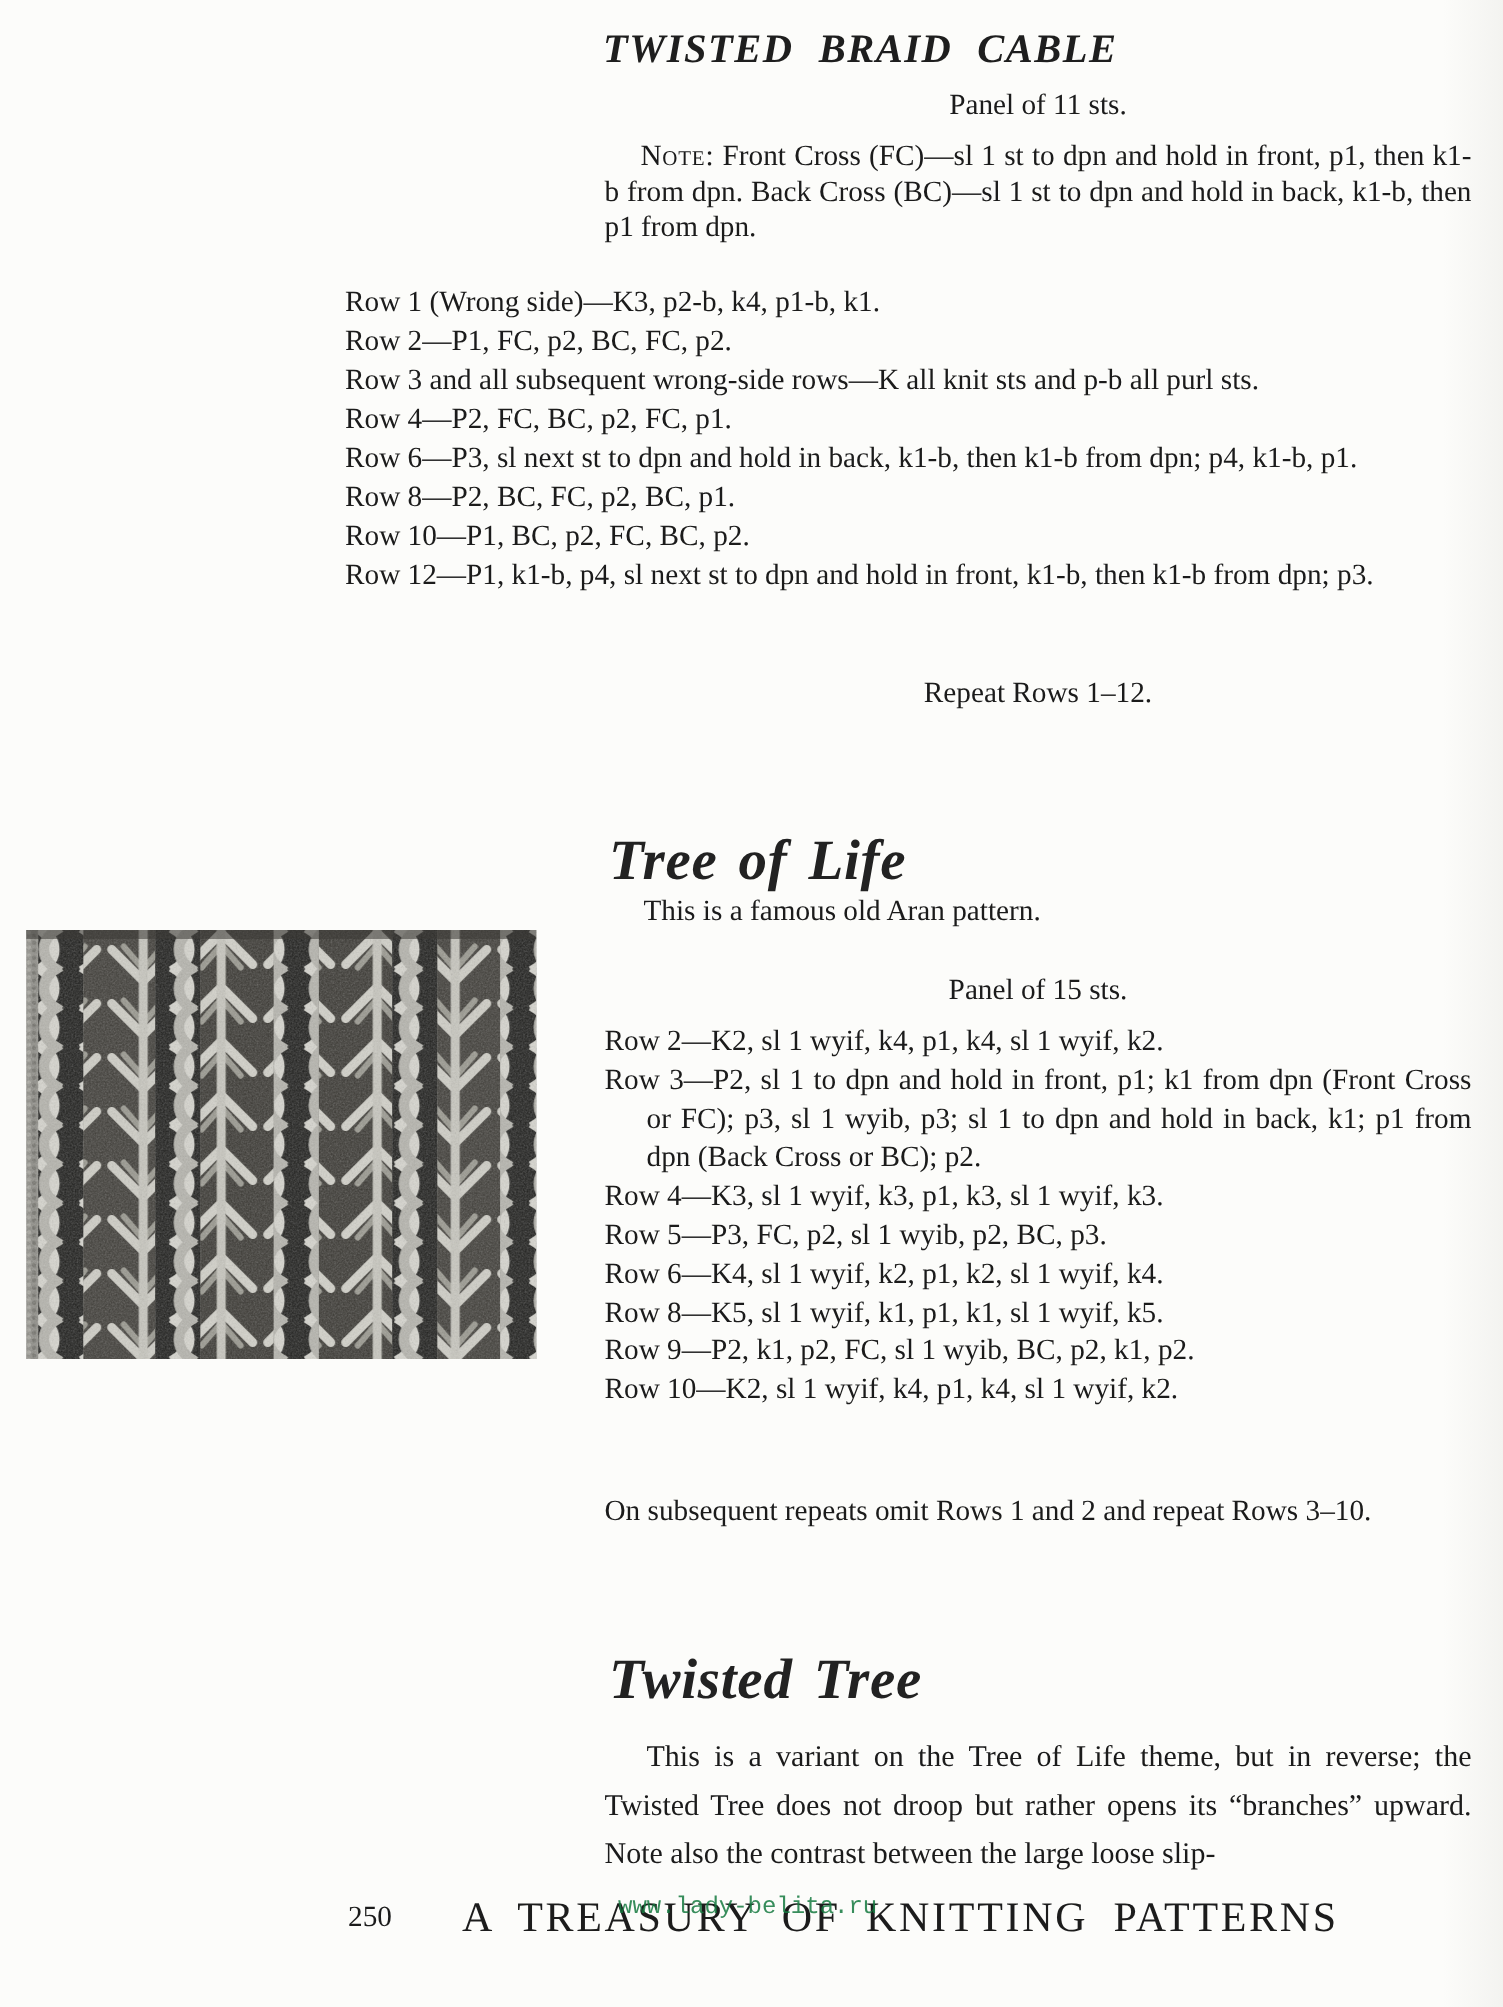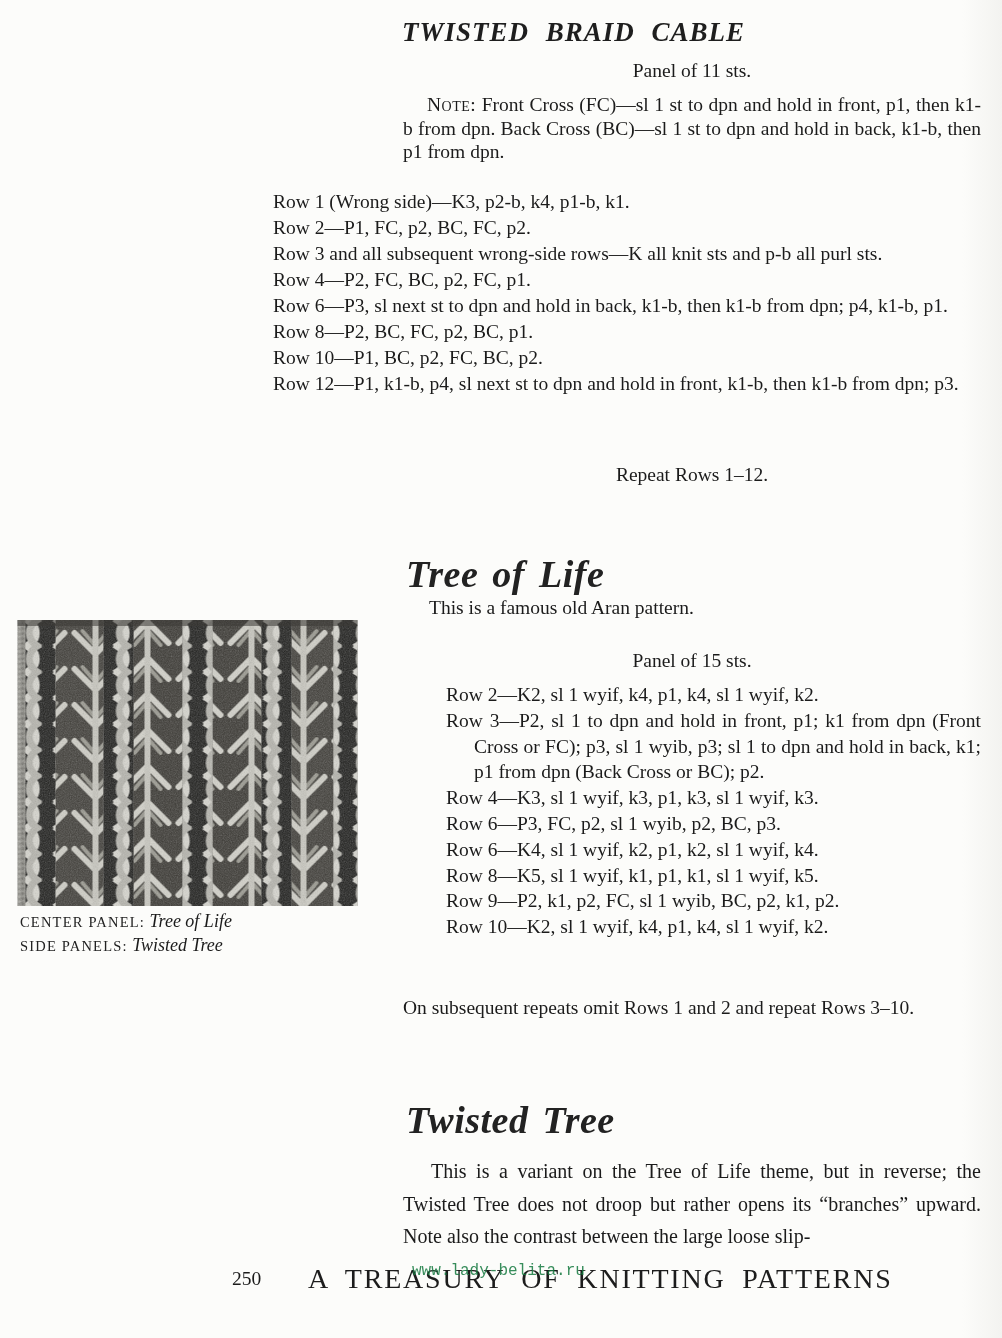--- a/index.html
+++ b/index.html
@@ -31,30 +31,29 @@
     left:403px;top:93px;width:578px;
     font-size:19.5px;line-height:23.6px;
     text-align:justify;text-indent:24px;
   }
   .sc{font-variant:small-caps;letter-spacing:0.5px;}
 
   .rows{font-size:19.5px;}
   .rows p{
     padding-left:28px;text-indent:-28px;
     text-align:justify;
-    margin-left:43px;
   }
   .rows-braid{left:230px;top:189px;width:752px;}
   .rows-braid p{line-height:26px;}
   .rows-tree{left:403px;top:682px;width:578px;}
   .rows-tree p{line-height:25.8px;}
 
   .repeat-line{
     left:403px;top:451px;width:578px;
-    text-align:center;font-size:19.5px;line-height:24px;margin-top:12px;
+    text-align:center;font-size:19.5px;line-height:24px;
   }
   .section-title{
     font-size:38px;line-height:46px;
     font-style:italic;font-weight:bold;
     letter-spacing:0.5px;word-spacing:4px;
     color:#222;
   }
   .title-tree{left:406px;top:551px;}
   .title-twisted{left:406px;top:1097px;}
   .intro-line{
@@ -122,21 +121,21 @@
   <h2 class="abs section-title title-tree">Tree of Life</h2>
 
   <p class="abs intro-line">This is a famous old Aran pattern.</p>
 
   <p class="abs panel-line" style="top:649px">Panel of 15 sts.</p>
 
   <div class="abs rows rows-tree">
       <p>Row 2—K2, sl 1 wyif, k4, p1, k4, sl 1 wyif, k2.</p>
       <p>Row 3—P2, sl 1 to dpn and hold in front, p1; k1 from dpn (Front Cross or FC); p3, sl 1 wyib, p3; sl 1 to dpn and hold in back, k1; p1 from dpn (Back Cross or BC); p2.</p>
       <p>Row 4—K3, sl 1 wyif, k3, p1, k3, sl 1 wyif, k3.</p>
-      <p>Row 6—P3, FC, p2, sl 1 wyib, p2, BC, p3.</p>
+      <p>Row 5—P3, FC, p2, sl 1 wyib, p2, BC, p3.</p>
       <p>Row 6—K4, sl 1 wyif, k2, p1, k2, sl 1 wyif, k4.</p>
       <p>Row 8—K5, sl 1 wyif, k1, p1, k1, sl 1 wyif, k5.</p>
       <p>Row 9—P2, k1, p2, FC, sl 1 wyib, BC, p2, k1, p2.</p>
       <p>Row 10—K2, sl 1 wyif, k4, p1, k4, sl 1 wyif, k2.</p>
     </div>
 
   <p class="abs footnote-line">On subsequent repeats omit Rows 1 and 2 and repeat Rows 3–10.</p>
 
   <div class="abs photo">
     <svg viewBox="0 0 340 286" width="341" height="286" xmlns="http://www.w3.org/2000/svg">
@@ -176,24 +175,20 @@
       <rect x="8" y="0" width="30" height="286" fill="url(#rope)"></rect>
       <rect x="86" y="0" width="30" height="286" fill="url(#rope)"></rect>
       <rect x="165" y="0" width="30" height="286" fill="url(#rope)"></rect>
       <rect x="244" y="0" width="30" height="286" fill="url(#rope)"></rect>
       <rect x="316" y="0" width="24" height="286" fill="url(#rope)"></rect>
       <rect width="340" height="286" filter="url(#grain)" opacity="0.32"></rect>
       <rect width="340" height="6" fill="#3c3b37" opacity="0.55"></rect>
     </svg>
   </div>
 
-  <div class="abs caption">
-    <div><span class="label">CENTER PANEL:</span> <span class="value">Tree of Life</span></div>
-    <div><span class="label">SIDE PANELS:</span> <span class="value">Twisted Tree</span></div>
-  </div>
 
   <h2 class="abs section-title title-twisted">Twisted Tree</h2>
 
   <p class="abs body-para">This is a variant on the Tree of Life theme, but in reverse; the Twisted Tree does not droop but rather opens its “branches” upward. Note also the contrast between the large loose slip-</p>
 
   <p class="abs page-number">250</p>
   <p class="abs footer-title">A TREASURY OF KNITTING PATTERNS</p>
   <p class="abs watermark" style="color: rgb(21, 122, 64);">www.lady-belita.ru</p>
 
 </div>

